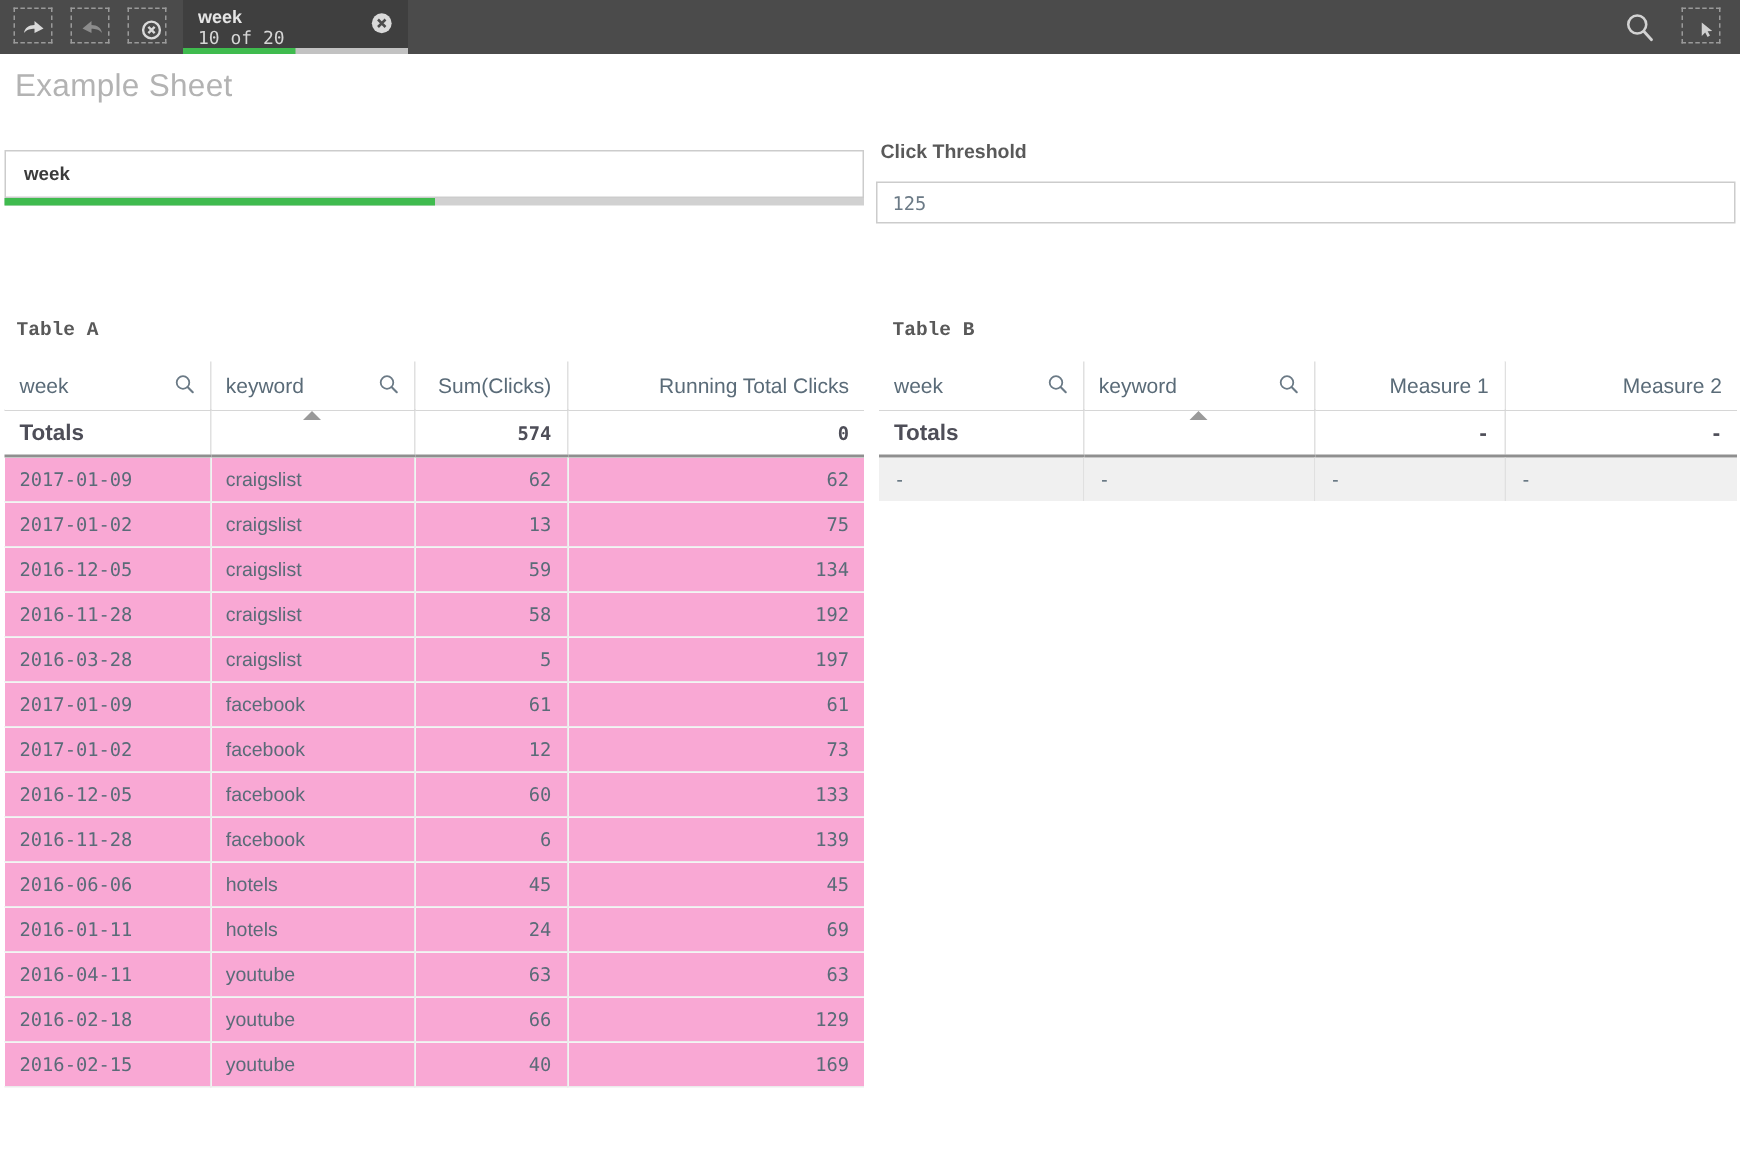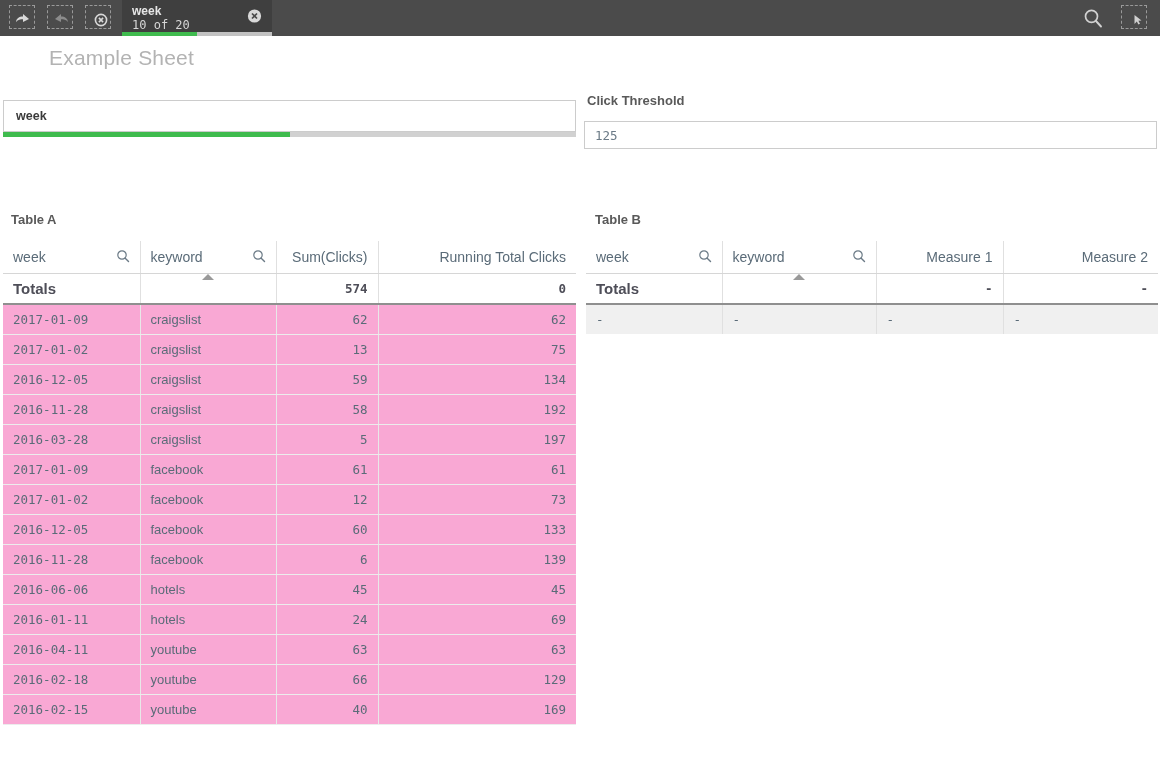--- a/index.html
+++ b/index.html
@@ -90,21 +90,20 @@
     gap: 8px;
   }
 
   
   .sheet-title {
     position: absolute;
     left: 10px; top: 46px;
     font-size: 21px;
     color: #b3b3b3;
     letter-spacing: 0.2px;
-    margin-left: 39px;
   }
 
   
   .filter-box {
     position: absolute;
     left: 3px; top: 100px;
     width: 573px; height: 32px;
     border: 1px solid #cccccc;
     background: #ffffff;
     box-sizing: border-box;
@@ -148,20 +147,21 @@
     line-height: 26px;
     outline: none;
   }
 
   
   .obj-title {
     position: absolute;
     font-size: 13px;
     font-weight: bold;
     color: #595959;
+    font-family: Liberation Mono, monospace;
   }
   #title-a { left: 11px; top: 212px; }
   #title-b { left: 595px; top: 212px; }
 
   
   .tbl {
     position: absolute;
     border-collapse: collapse;
     table-layout: fixed;
     font-size: 13px;

